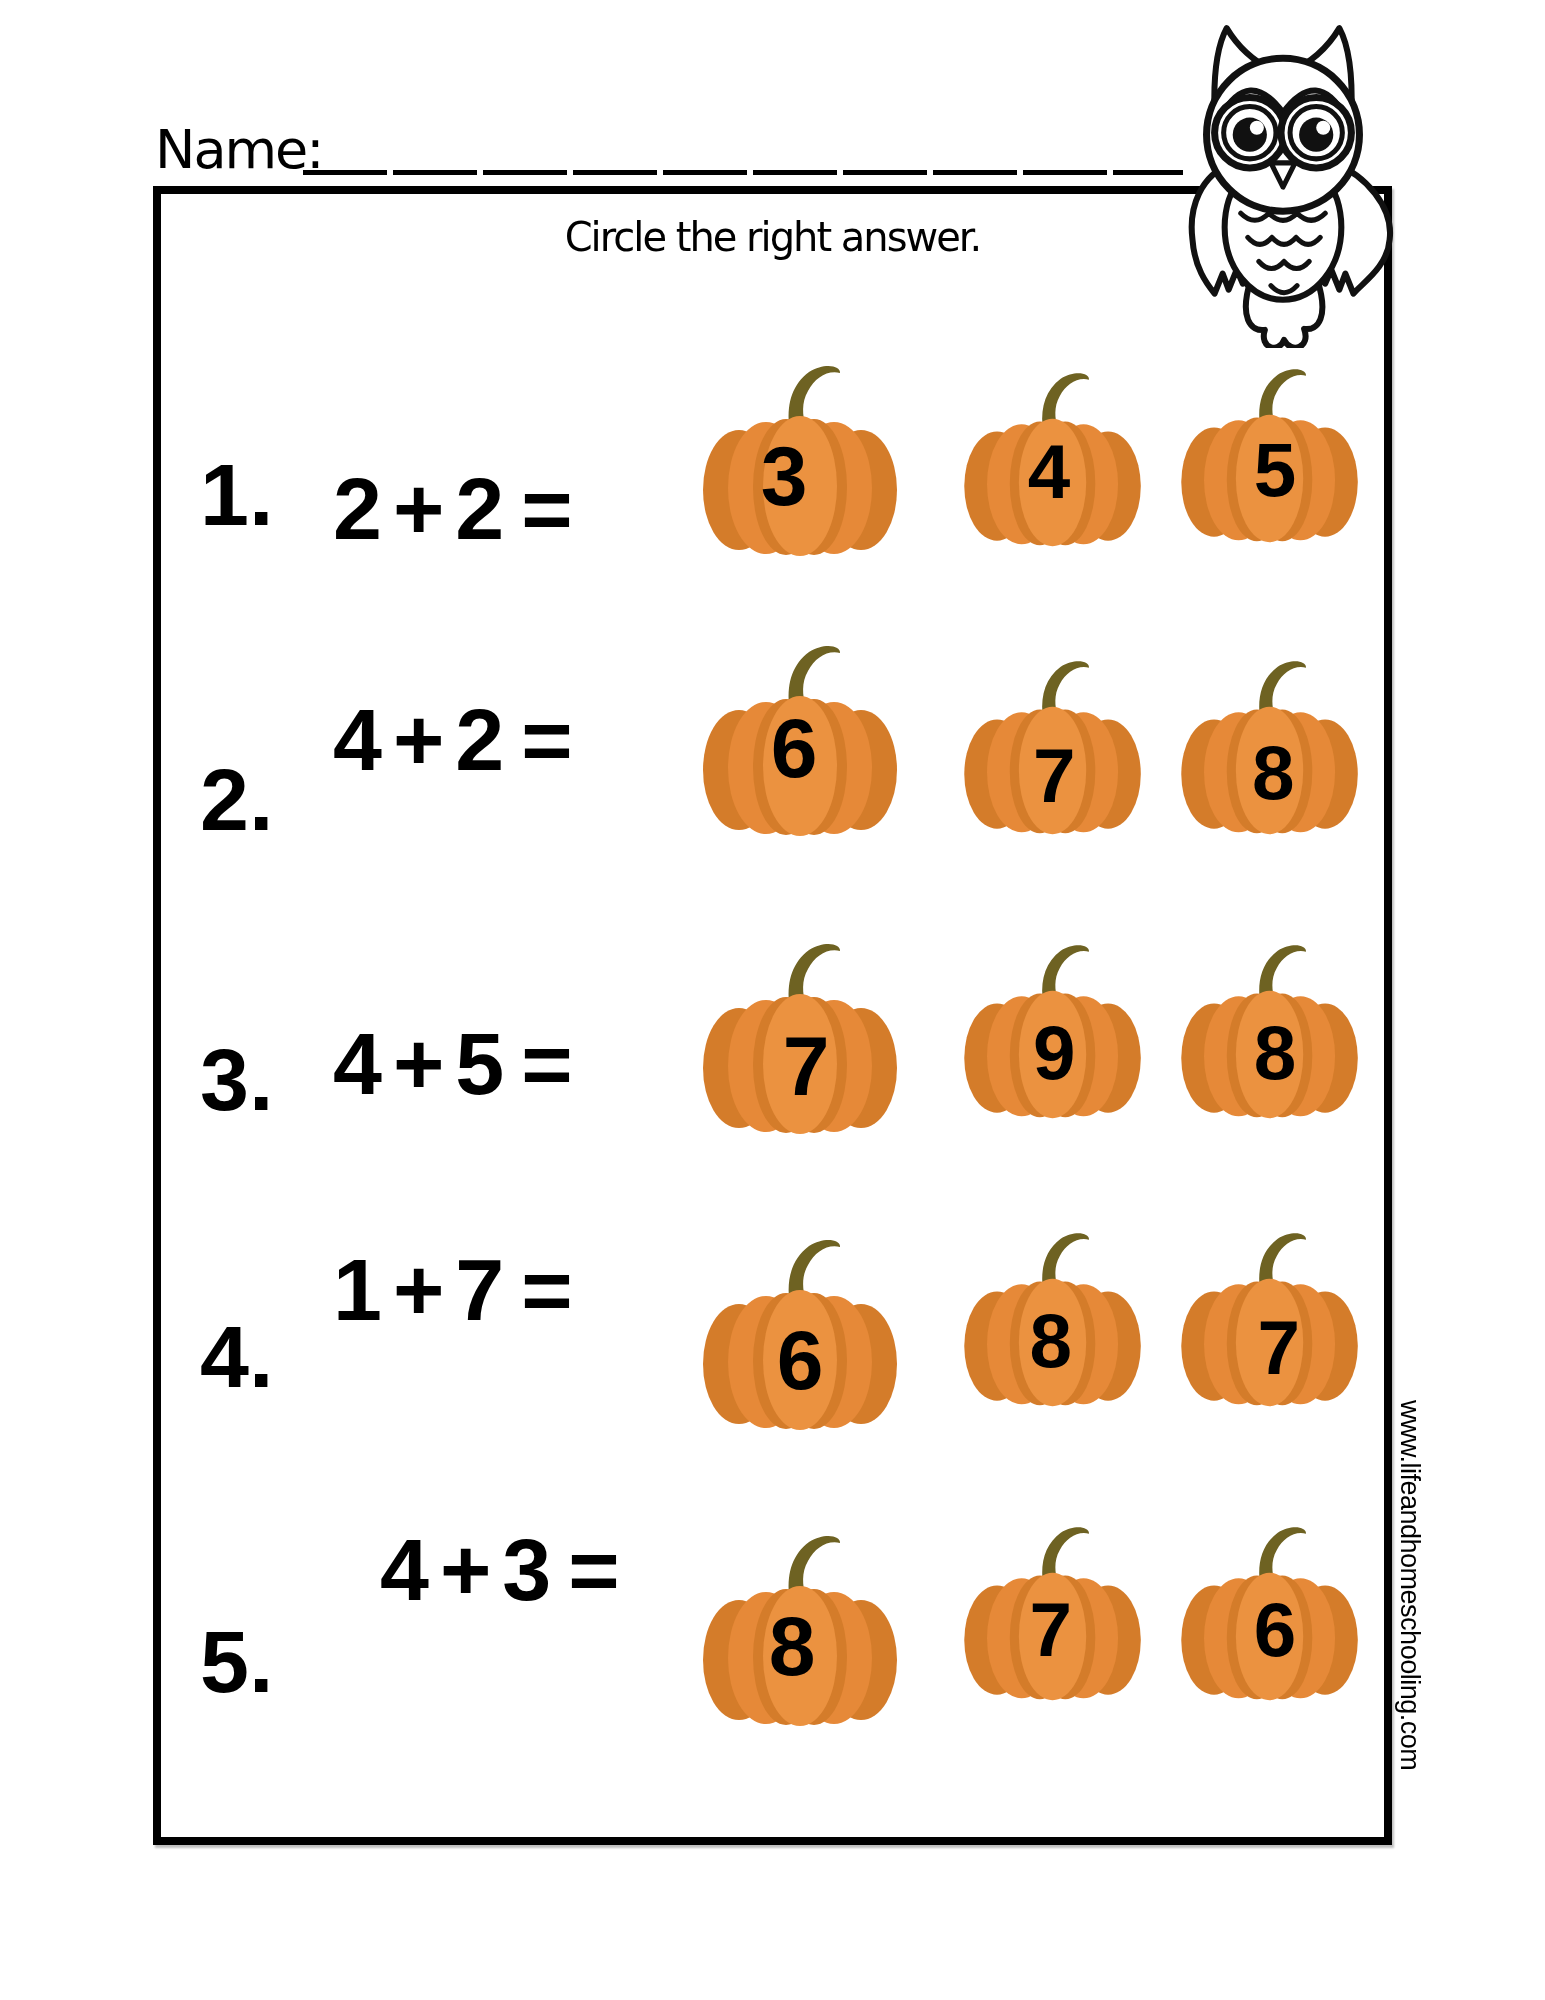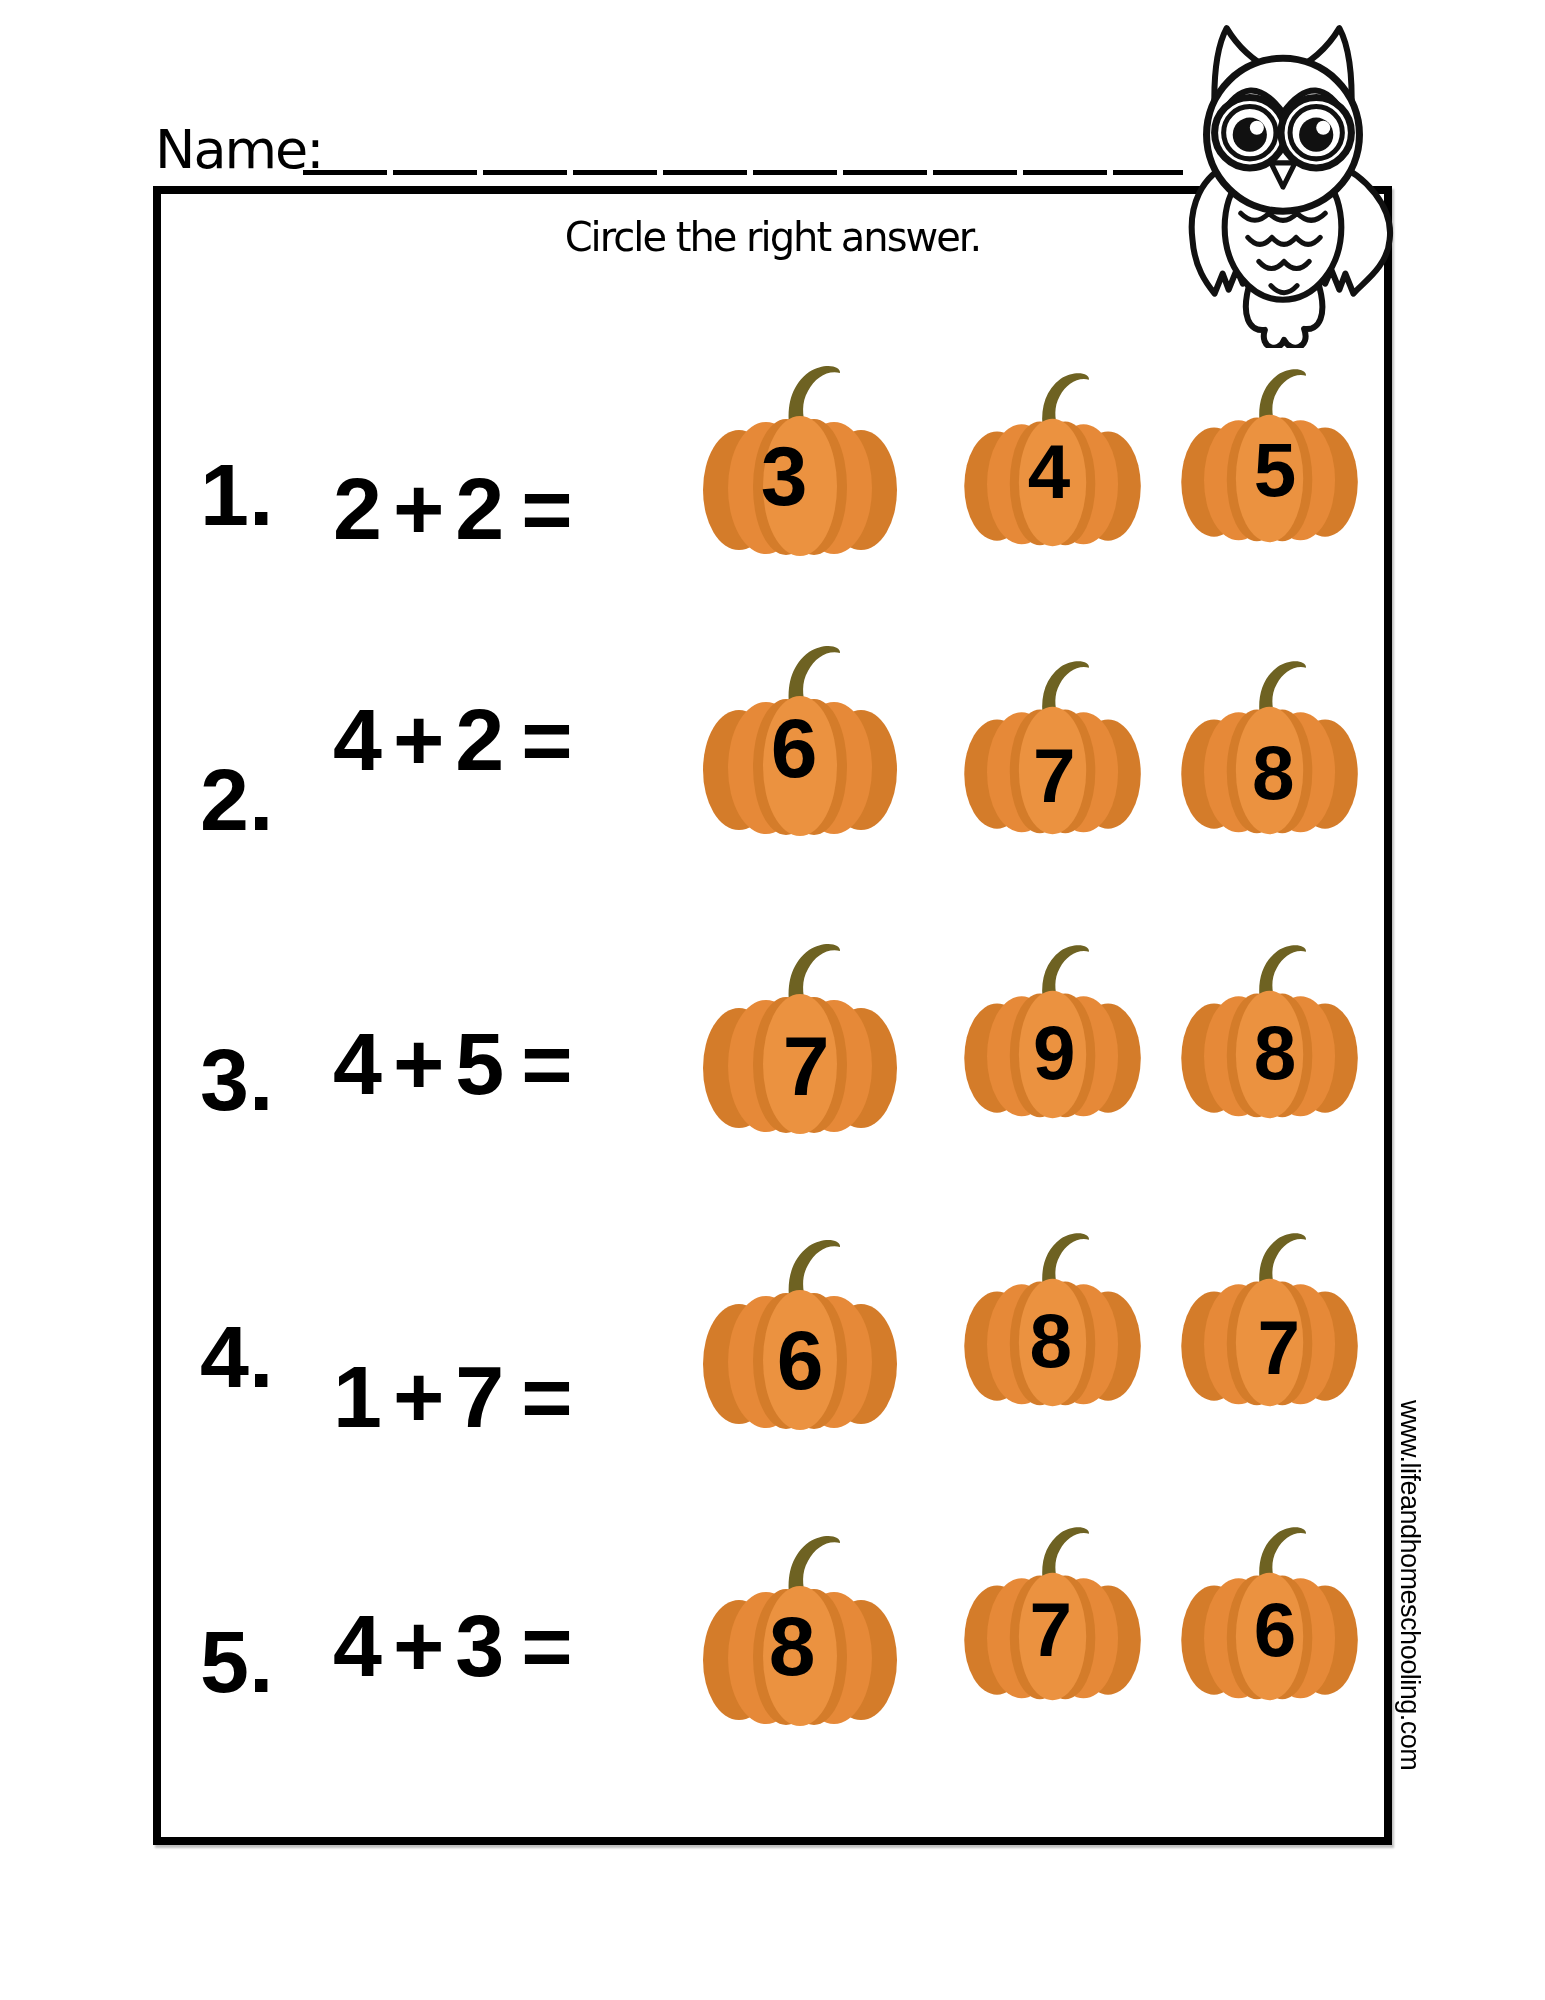--- a/index.html
+++ b/index.html
@@ -204,21 +204,21 @@
               <ellipse cx="91" cy="129" rx="33" ry="68" fill="#D47C2A"></ellipse>
               <ellipse cx="119" cy="129" rx="33" ry="68" fill="#D47C2A"></ellipse>
               <ellipse cx="105" cy="128" rx="37" ry="70" fill="#EB9240"></ellipse>
             </g>
             <text x="111" y="155" font-size="84" text-anchor="middle" fill="#000000">8</text>
           </svg></div>
       </div>
 
   <div class="row">
     <span class="qlabel" style="top: 1357px;">4.</span>
-    <span class="equation" style="top: 1397px; text-align: right;"><span class="num a">1</span><span class="op">+</span><span class="num b">7</span><span class="eqs">=</span></span>
+    <span class="equation" style="top: 1290px; text-align: right;"><span class="num a">1</span><span class="op">+</span><span class="num b">7</span><span class="eqs">=</span></span>
   <div class="pumpkin" style="left: 695px; top: 1232px; width: 210px; height: 200px;"><svg viewBox="0 0 210 200" xmlns="http://www.w3.org/2000/svg">
             <path d="M94,66 C92,44 98,26 114,14 C130,4 146,8 145,15 C132,12 120,20 113,33 C106,45 108,58 110,66 Z" fill="#6E6222"></path>
             <g>
               <ellipse cx="44" cy="132" rx="36" ry="60" fill="#D47C2A"></ellipse>
               <ellipse cx="166" cy="132" rx="36" ry="60" fill="#D47C2A"></ellipse>
               <ellipse cx="71" cy="130" rx="38" ry="66" fill="#E68938"></ellipse>
               <ellipse cx="139" cy="130" rx="38" ry="66" fill="#E68938"></ellipse>
               <ellipse cx="91" cy="129" rx="33" ry="68" fill="#D47C2A"></ellipse>
               <ellipse cx="119" cy="129" rx="33" ry="68" fill="#D47C2A"></ellipse>
               <ellipse cx="105" cy="128" rx="37" ry="70" fill="#EB9240"></ellipse>
@@ -248,21 +248,21 @@
               <ellipse cx="91" cy="129" rx="33" ry="68" fill="#D47C2A"></ellipse>
               <ellipse cx="119" cy="129" rx="33" ry="68" fill="#D47C2A"></ellipse>
               <ellipse cx="105" cy="128" rx="37" ry="70" fill="#EB9240"></ellipse>
             </g>
             <text x="115" y="163" font-size="84" text-anchor="middle" fill="#000000">7</text>
           </svg></div>
       </div>
 
   <div class="row">
     <span class="qlabel" style="top: 1662px;">5.</span>
-    <span class="equation" style="top: 1646px;"><span class="num a">4</span><span class="op">+</span><span class="num b">3</span><span class="eqs">=</span></span>
+    <span class="equation" style="top: 1570px; margin-left: 47px;"><span class="num a">4</span><span class="op">+</span><span class="num b">3</span><span class="eqs">=</span></span>
   <div class="pumpkin" style="left: 695px; top: 1528px; width: 210px; height: 200px;"><svg viewBox="0 0 210 200" xmlns="http://www.w3.org/2000/svg">
             <path d="M94,66 C92,44 98,26 114,14 C130,4 146,8 145,15 C132,12 120,20 113,33 C106,45 108,58 110,66 Z" fill="#6E6222"></path>
             <g>
               <ellipse cx="44" cy="132" rx="36" ry="60" fill="#D47C2A"></ellipse>
               <ellipse cx="166" cy="132" rx="36" ry="60" fill="#D47C2A"></ellipse>
               <ellipse cx="71" cy="130" rx="38" ry="66" fill="#E68938"></ellipse>
               <ellipse cx="139" cy="130" rx="38" ry="66" fill="#E68938"></ellipse>
               <ellipse cx="91" cy="129" rx="33" ry="68" fill="#D47C2A"></ellipse>
               <ellipse cx="119" cy="129" rx="33" ry="68" fill="#D47C2A"></ellipse>
               <ellipse cx="105" cy="128" rx="37" ry="70" fill="#EB9240"></ellipse>

